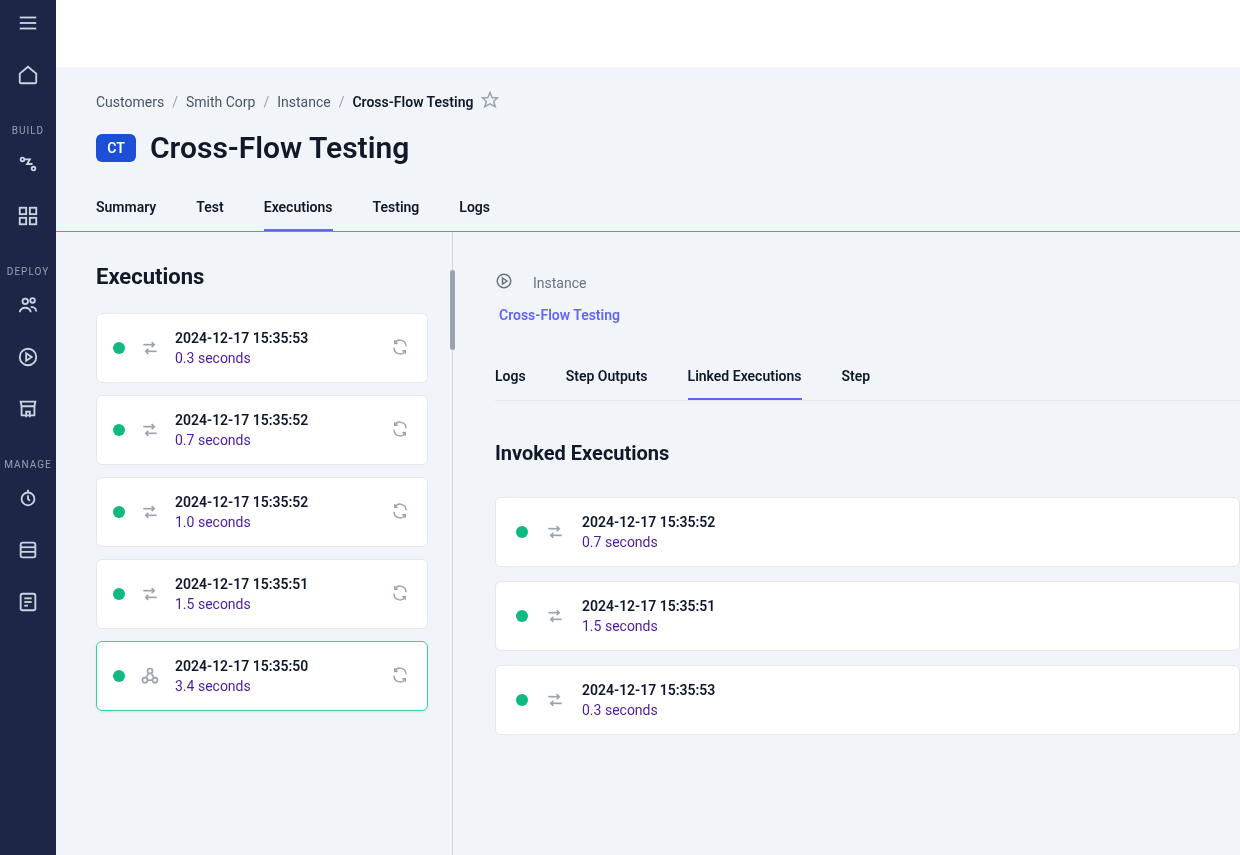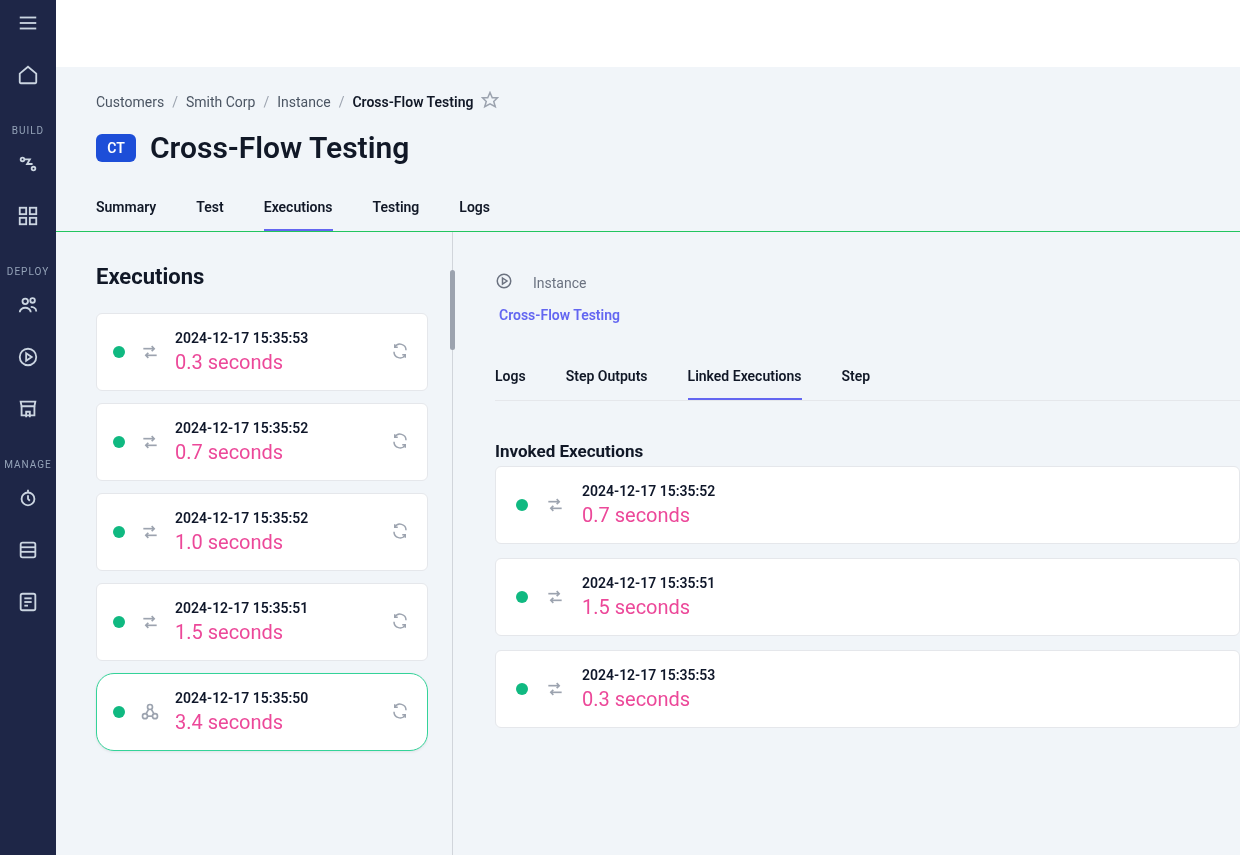--- a/index.html
+++ b/index.html
@@ -37,40 +37,40 @@
 
     .col-left { width: 372px; padding: 32px 0 32px 40px; overflow-y: auto; flex-shrink: 0; }
     .col-divider { width: 1px; background: #d1d5db; margin-left: 24px; position: relative; }
     .col-divider::before { content: ""; position: absolute; top: 38px; left: -2px; width: 5px; height: 80px; background: #9ca3af; border-radius: 3px; }
     .col-right { flex: 1; padding: 32px 0 32px 42px; overflow-y: auto; }
 
     .section-title { font-size: 22px; font-weight: 700; color: #111827; margin-bottom: 24px; }
 
     .exec-list { display: flex; flex-direction: column; gap: 12px; }
     .exec-card { background: #fff; border: 1px solid #e5e7eb; border-radius: 6px; padding: 16px 16px; display: flex; align-items: center; gap: 14px; cursor: pointer; }
-    .exec-card.selected { border-color: #34d399; box-shadow: 0 1px 3px rgba(0,0,0,0.08); border-radius: 18px; }
+    .exec-card.selected { border-color: #34d399; box-shadow: 0 1px 3px rgba(0,0,0,0.08); }
     .status-dot { width: 12px; height: 12px; border-radius: 50%; background: #10b981; flex-shrink: 0; }
     .card-icon { width: 22px; height: 22px; flex-shrink: 0; display: flex; align-items: center; justify-content: center; }
     .card-icon svg { stroke: #9ca3af; fill: none; stroke-width: 2; width: 20px; height: 20px; }
     .card-body { flex: 1; min-width: 0; }
     .card-ts { font-size: 14px; font-weight: 600; color: #0f172a; }
-    .card-dur { font-size: 20px; color: #ec4899; margin-top: 4px; }
+    .card-dur { font-size: 14px; color: #4c1d95; margin-top: 4px; }
     .card-refresh { width: 20px; height: 20px; flex-shrink: 0; }
     .card-refresh svg { stroke: #9ca3af; fill: none; stroke-width: 2; width: 18px; height: 18px; }
 
     .detail-meta { margin-top: 8px; }
     .detail-meta-row { display: flex; align-items: center; gap: 20px; font-size: 14px; color: #6b7280; }
     .detail-meta-row svg { width: 18px; height: 18px; stroke: #6b7280; fill: none; stroke-width: 2; }
     .detail-link { color: #6366f1; font-weight: 600; font-size: 14px; margin-top: 14px; display: inline-block; cursor: pointer; padding-left: 4px; }
 
     .detail-tabs { display: flex; gap: 40px; margin-top: 44px; border-bottom: 1px solid #e5e7eb; }
     .detail-tab { font-size: 14px; font-weight: 600; color: #111827; padding-bottom: 14px; cursor: pointer; border-bottom: 2px solid transparent; }
     .detail-tab.active { border-bottom-color: #6366f1; }
 
-    .invoked-title { font-size: 17px; font-weight: 700; color: #111827; margin-top: 40px; margin-bottom: 5px; }
+    .invoked-title { font-size: 20px; font-weight: 700; color: #111827; margin-top: 40px; margin-bottom: 32px; }
     .invoked-list { display: flex; flex-direction: column; gap: 14px; }
     .invoked-card { background: #fff; border: 1px solid #e5e7eb; border-radius: 6px; padding: 16px 20px; display: flex; align-items: center; gap: 16px; cursor: pointer; }
     .invoked-card .card-body { flex: 1; }
   </style>
 </head>
 <body>
 
 <div class="app">
 
   <div class="sidebar">

